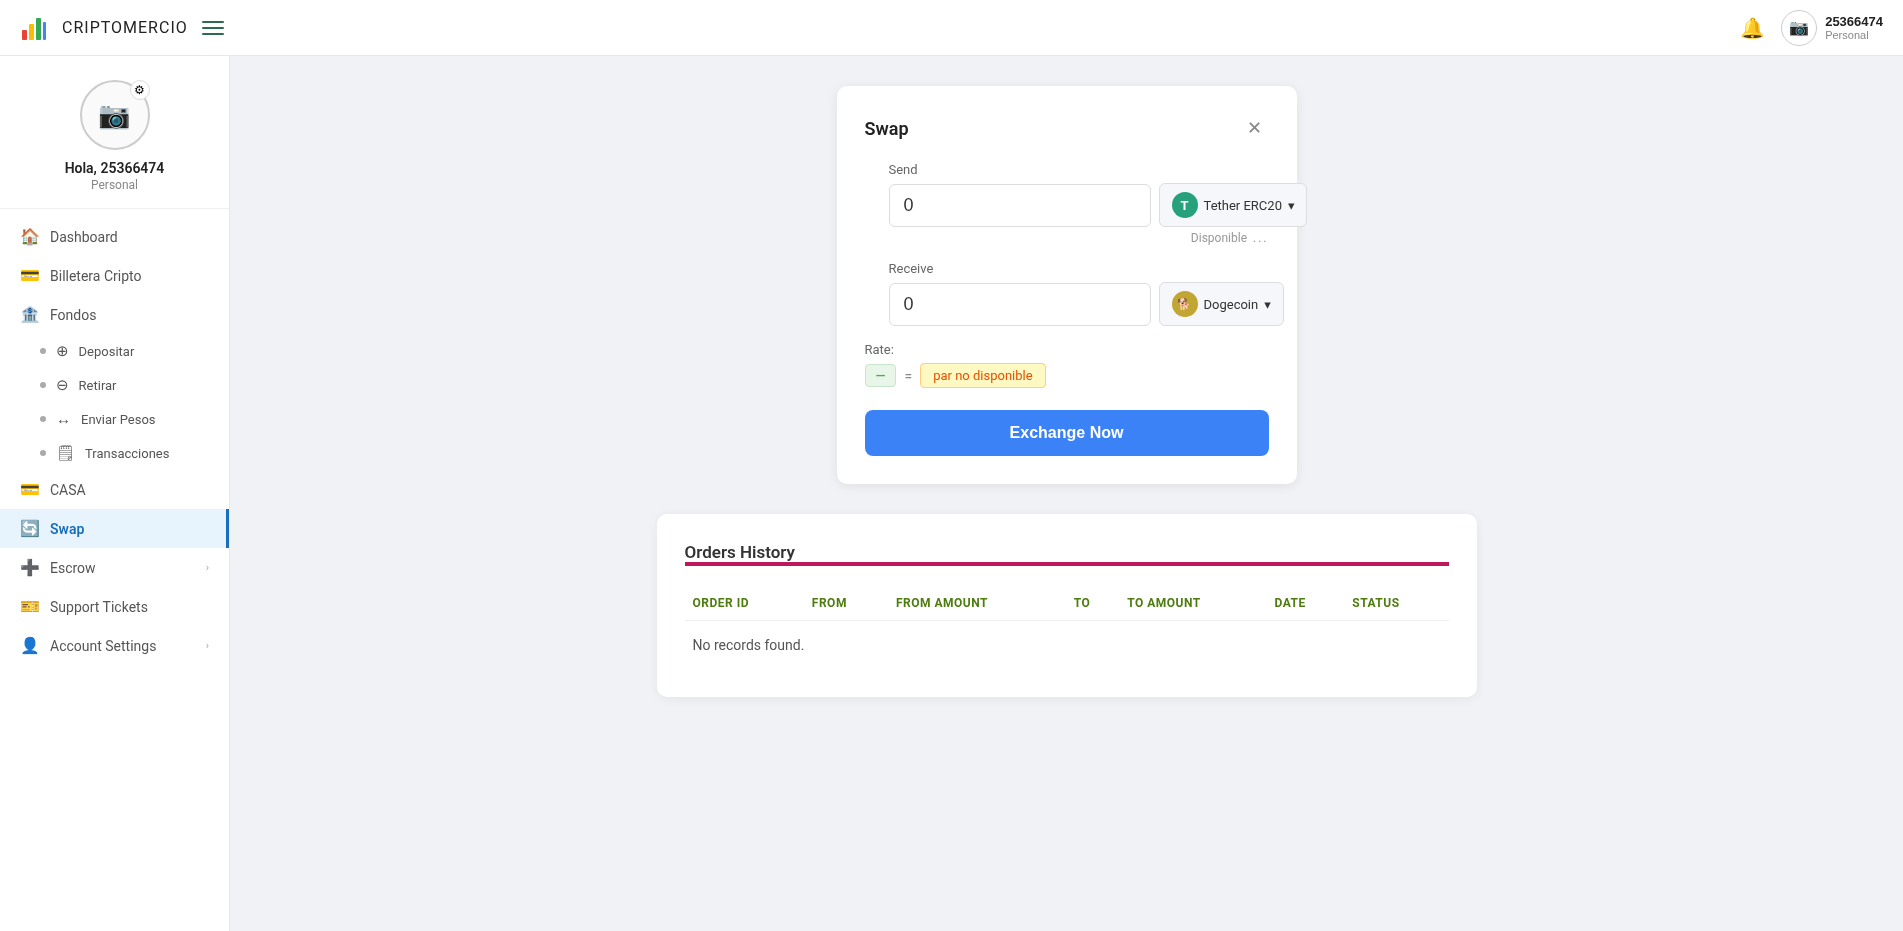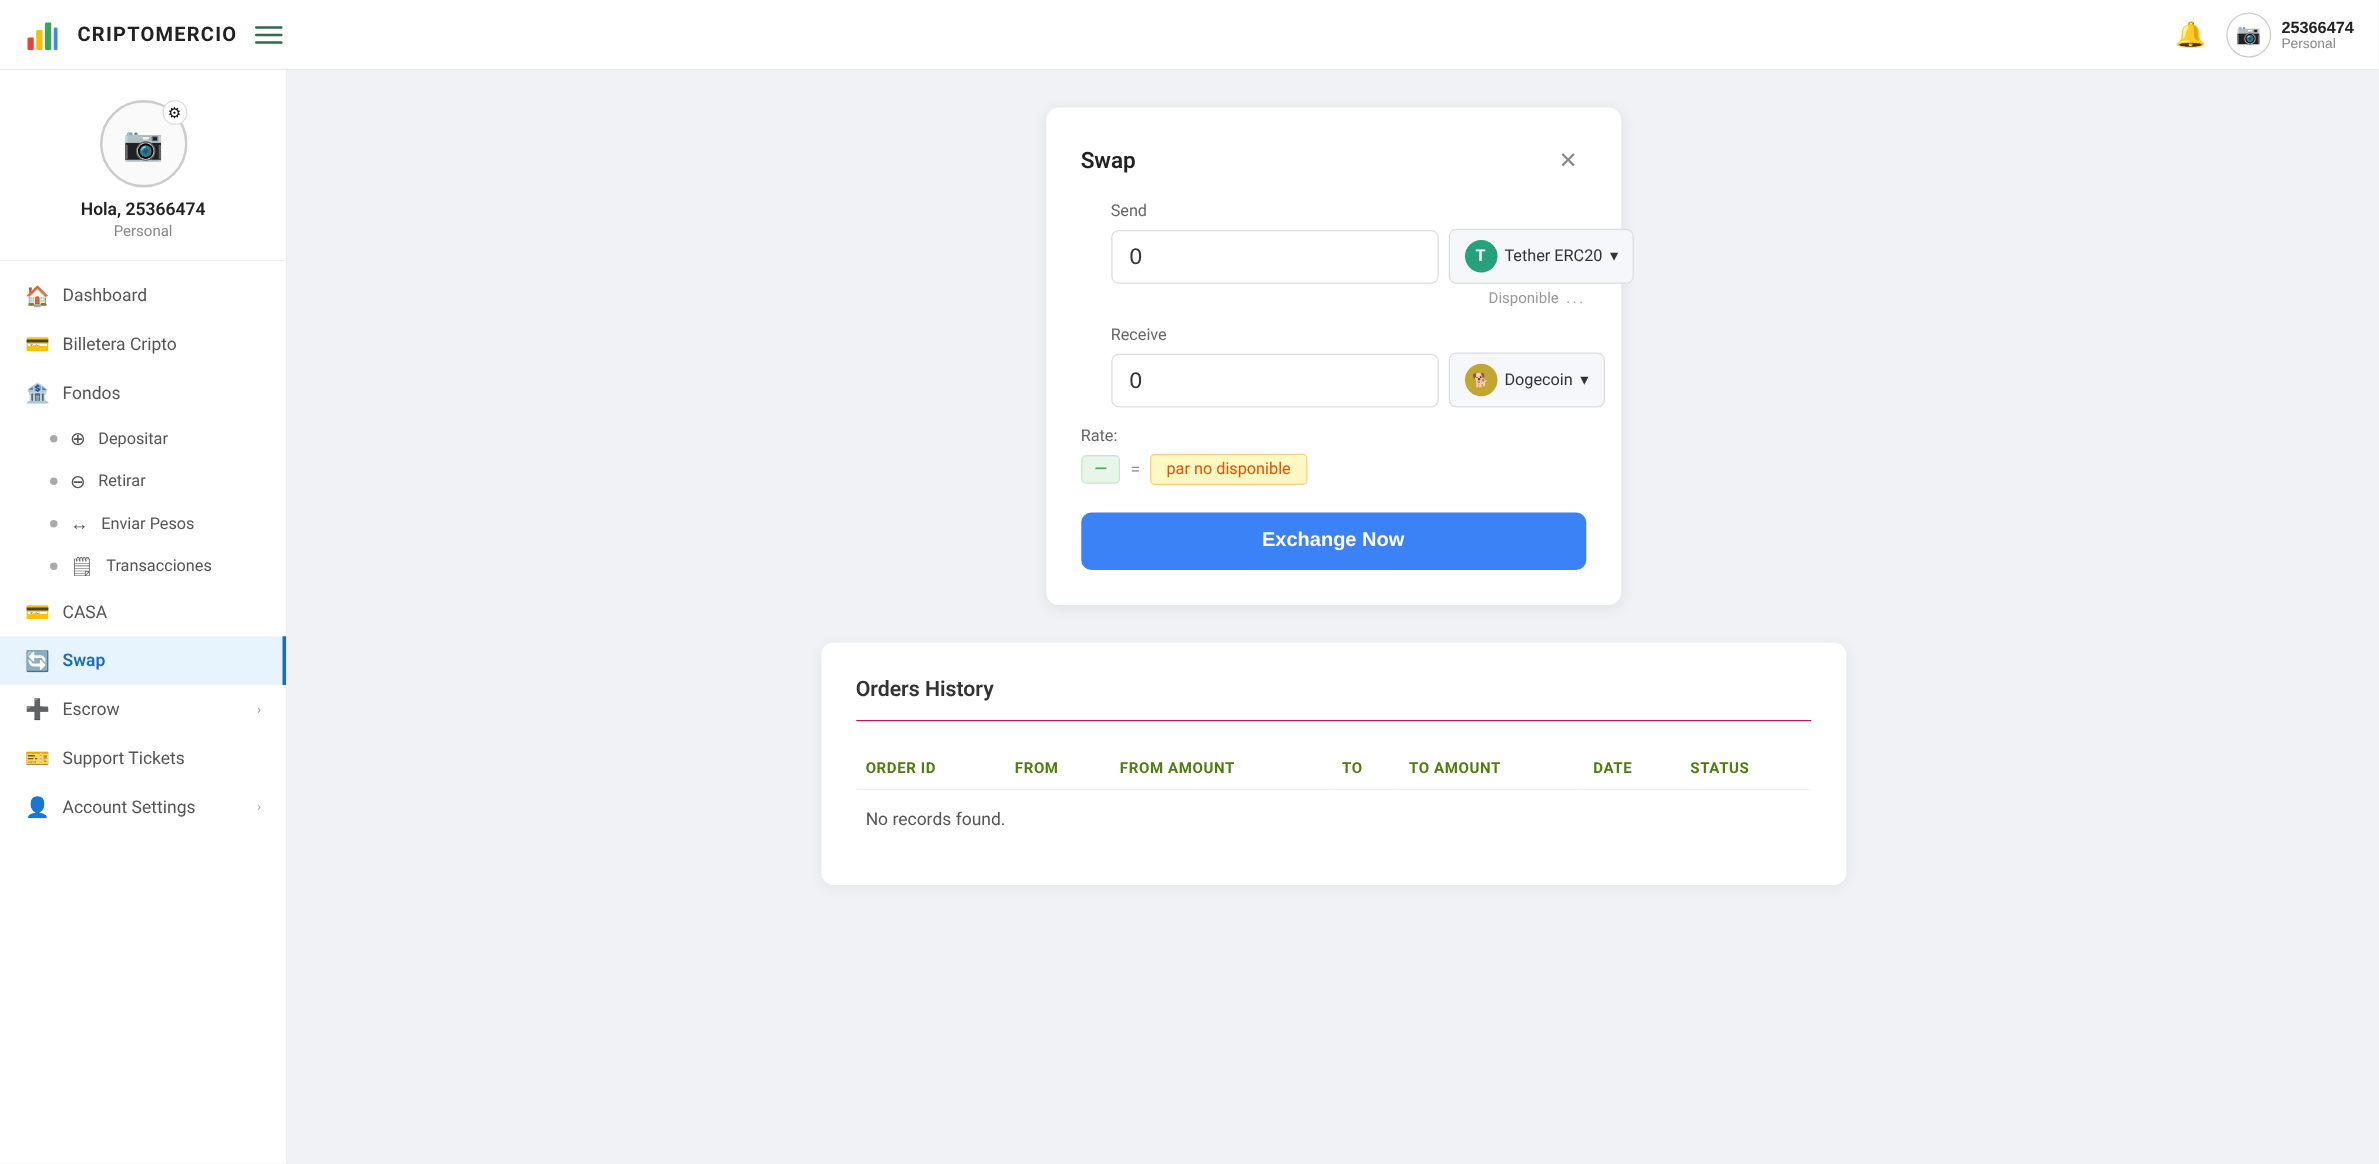--- a/index.html
+++ b/index.html
@@ -6,21 +6,21 @@
     body { font-family: -apple-system, BlinkMacSystemFont, 'Segoe UI', Roboto, sans-serif; background: #f0f2f5; display: flex; flex-direction: column; height: 931px; overflow: hidden; }
 
     
     .topnav {
       display: flex; align-items: center; justify-content: space-between;
       background: #fff; height: 56px; padding: 0 20px;
       border-bottom: 1px solid #e8e8e8; flex-shrink: 0; z-index: 10;
     }
     .topnav-left { display: flex; align-items: center; gap: 14px; }
     .logo-icon { width: 28px; height: 28px; }
-    .brand-name { font-weight: 700; font-size: 16px; letter-spacing: 1px; color: #222; }
+    .brand-name { font-weight: 400; font-size: 16px; letter-spacing: 1px; color: #222; }
     .hamburger { display: flex; flex-direction: column; gap: 4px; cursor: pointer; }
     .hamburger span { display: block; width: 22px; height: 2px; background: #2d6a4f; border-radius: 2px; }
     .topnav-right { display: flex; align-items: center; gap: 16px; }
     .notif-btn { background: none; border: none; cursor: pointer; font-size: 20px; color: #555; position: relative; }
     .user-avatar-btn { display: flex; align-items: center; gap: 8px; background: none; border: none; cursor: pointer; }
     .user-avatar-circle { width: 36px; height: 36px; border-radius: 50%; border: 1px solid #ccc; display: flex; align-items: center; justify-content: center; font-size: 16px; color: #888; }
     .user-info { text-align: left; }
     .user-name { font-size: 13px; font-weight: 600; color: #222; }
     .user-role { font-size: 11px; color: #888; }
 
@@ -90,21 +90,21 @@
     .rate-equals { color: #888; font-size: 14px; }
     .rate-unavailable { background: #fef9c3; color: #e65100; border: 1px solid #ffcc80; border-radius: 4px; padding: 4px 12px; font-size: 13px; }
 
     .exchange-btn {
       width: 100%; background: #3b82f6; color: #fff; border: none; border-radius: 8px;
       padding: 14px; font-size: 16px; font-weight: 600; cursor: pointer; margin-top: 6px;
     }
 
     
     .orders-card { background: #fff; border-radius: 10px; box-shadow: 0 2px 12px rgba(0,0,0,0.06); padding: 28px; max-width: 820px; margin: 0 auto; }
-    .orders-title { font-size: 17px; font-weight: 600; color: #333; margin-bottom: 20px; border-bottom: 1px solid #be185d; padding-bottom: 14px; }
+    .orders-title { font-size: 17px; font-weight: 600; color: #333; margin-bottom: 20px; border-bottom: 4px solid #be185d; }
     .orders-table { width: 100%; border-collapse: collapse; }
     .orders-table th { text-align: left; font-size: 12px; font-weight: 700; color: #4d7c0f; padding: 10px 8px; text-transform: uppercase; letter-spacing: 0.5px; border-bottom: 1px solid #f0f0f0; }
     .orders-table td { padding: 16px 8px; font-size: 14px; color: #555; text-align: left; }
     .no-records { text-align: left; color: #999; font-size: 14px; }
   </style>
 </head>
 <body>
 
 <nav class="topnav">
   <div class="topnav-left">

